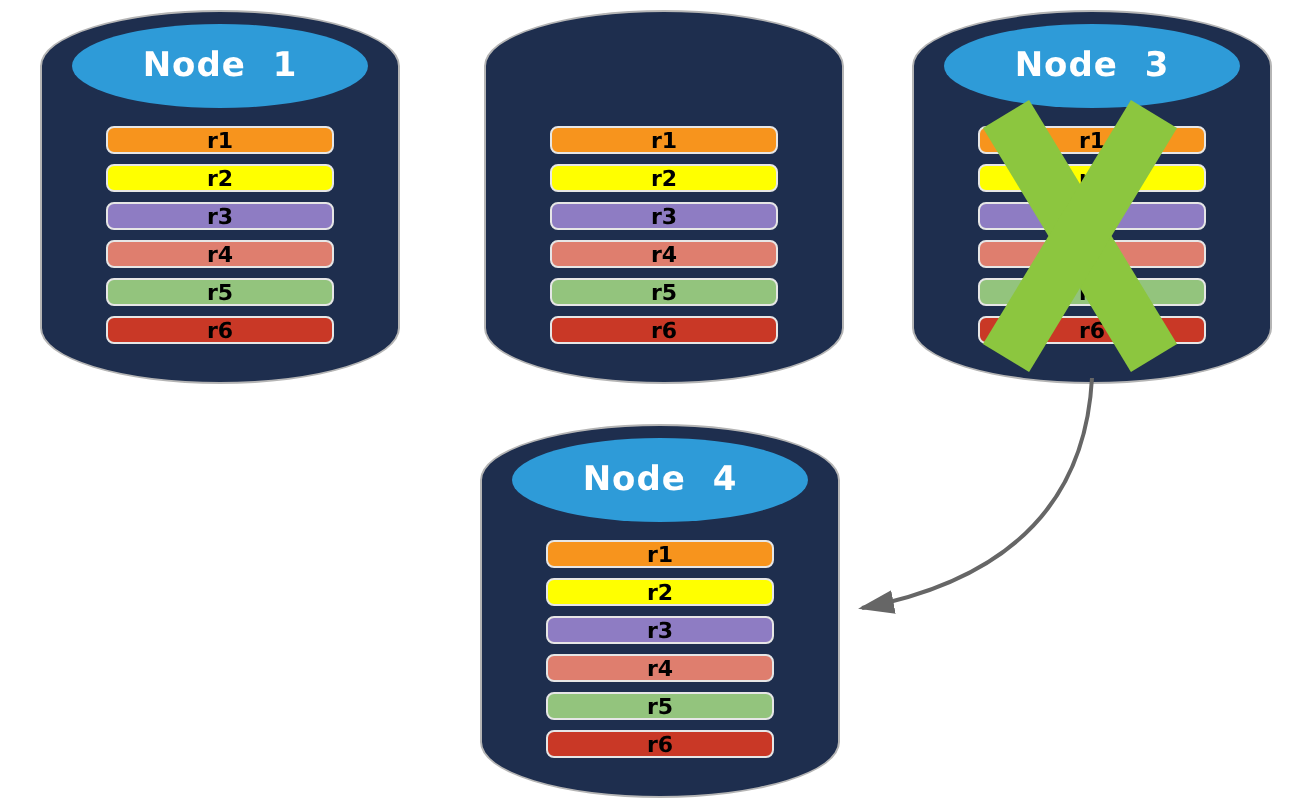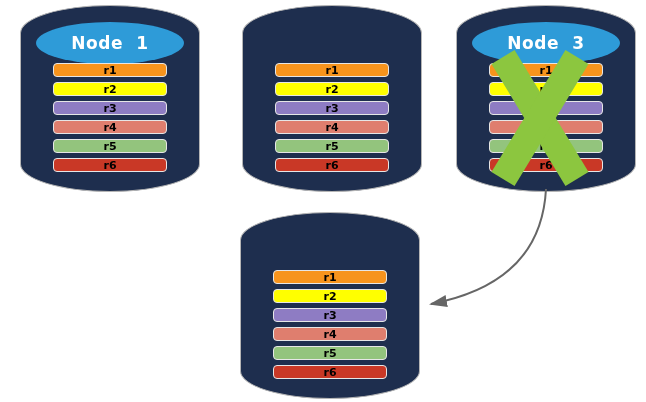--- a/index.html
+++ b/index.html
@@ -26,21 +26,21 @@
     left: 0; top: 0;
     width: 180px;
     height: 187px;
     box-sizing: border-box;
     background: var(--body-color, #1E2E4E);
     border: 1px solid #b5b5b5;
     border-radius: 90px / 28px;
   }
   .cyl-cap {
     position: absolute;
-    top: 17px;
+    top: 7px;
     left: 16px;
     width: 148px;
     height: 42px;
     border-radius: 50%;
     background: var(--cap-color, #2E9BD8);
     display: flex;
     align-items: center;
     justify-content: center;
   }
   .cyl-title {
@@ -126,20 +126,23 @@
         <div class="row" style="background: rgb(247, 148, 29);">r1</div>
         <div class="row" style="background: rgb(255, 255, 0);">r2</div>
         <div class="row" style="background: rgb(142, 124, 195);">r3</div>
         <div class="row" style="background: rgb(223, 126, 110);">r4</div>
         <div class="row" style="background: rgb(147, 196, 125);">r5</div>
         <div class="row" style="background: rgb(201, 56, 38);">r6</div>
       </div>
   </div>
     <div class="cylinder pos-node-4" id="node-4">
     <div class="cyl-body"></div>
+    <div class="cyl-cap">
+      <span class="cyl-title">Node 4</span>
+    </div>
     <div class="rows">
         <div class="row" style="background: rgb(247, 148, 29);">r1</div>
         <div class="row" style="background: rgb(255, 255, 0);">r2</div>
         <div class="row" style="background: rgb(142, 124, 195);">r3</div>
         <div class="row" style="background: rgb(223, 126, 110);">r4</div>
         <div class="row" style="background: rgb(147, 196, 125);">r5</div>
         <div class="row" style="background: rgb(201, 56, 38);">r6</div>
       </div>
   </div>
     <svg id="overlay" width="646" height="402" viewBox="0 0 646 402" xmlns="http://www.w3.org/2000/svg">

